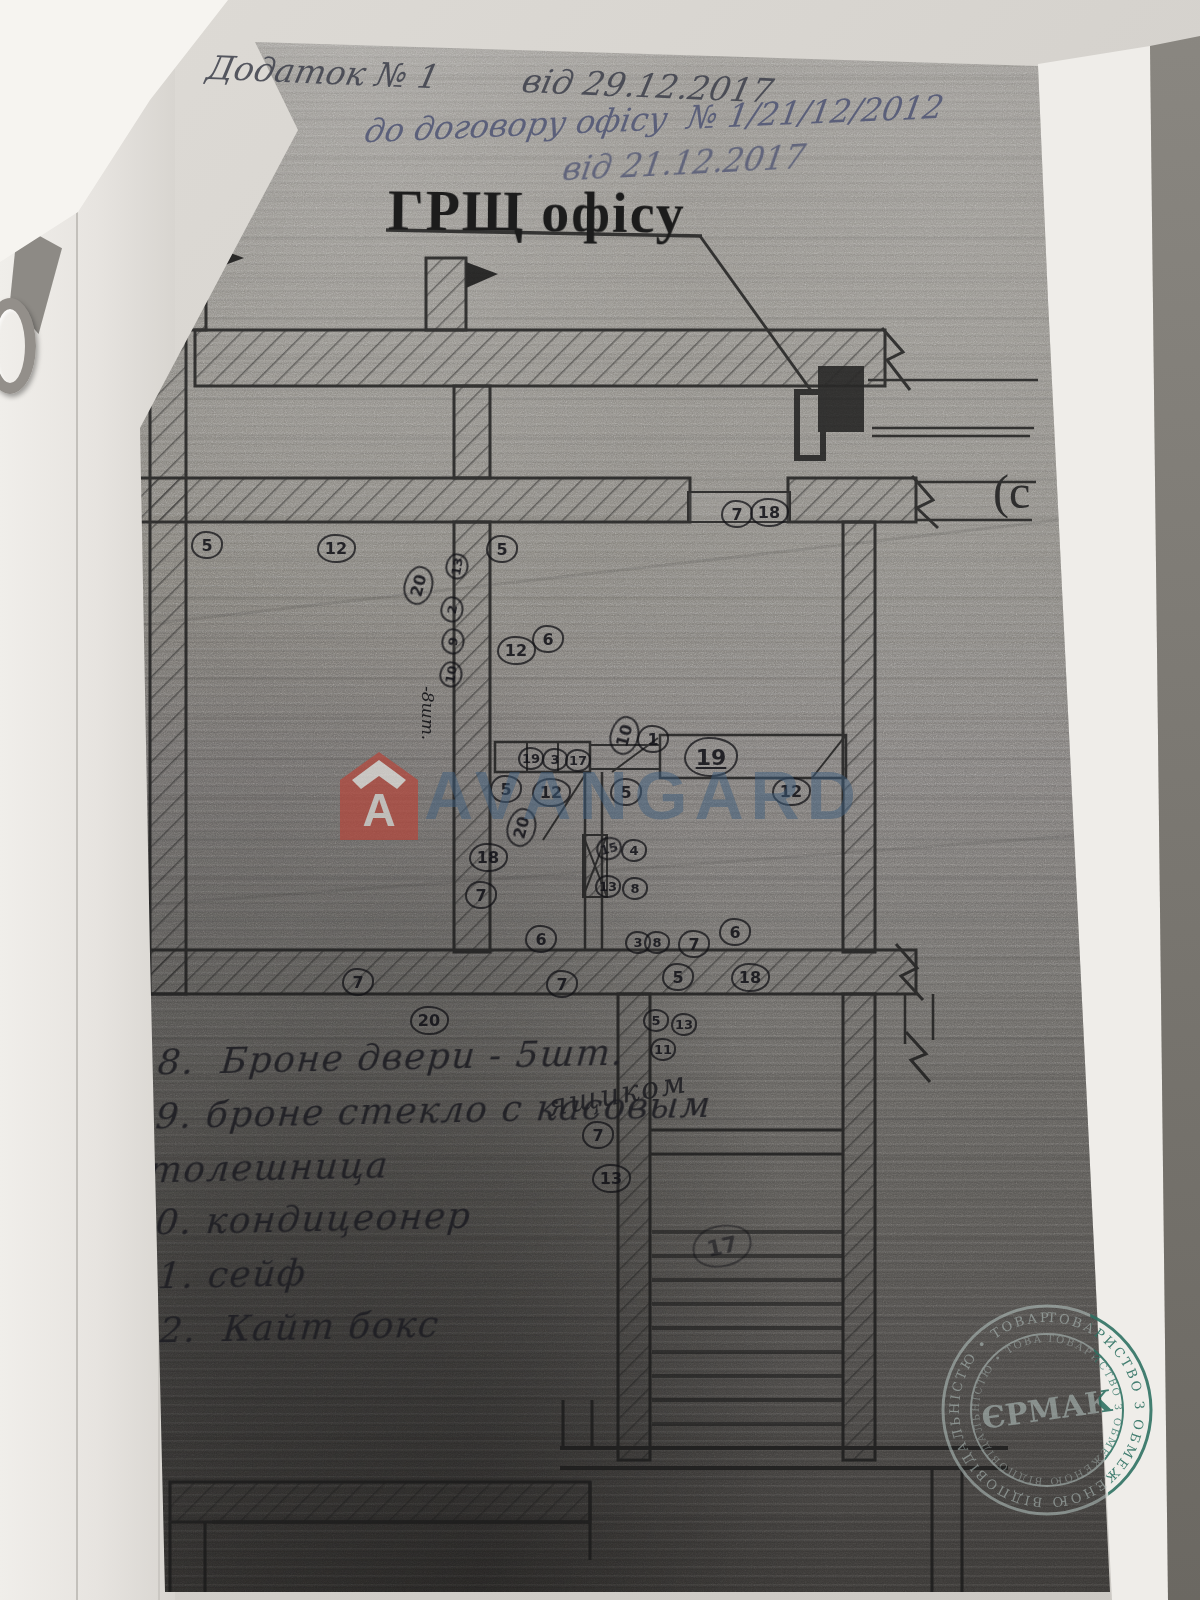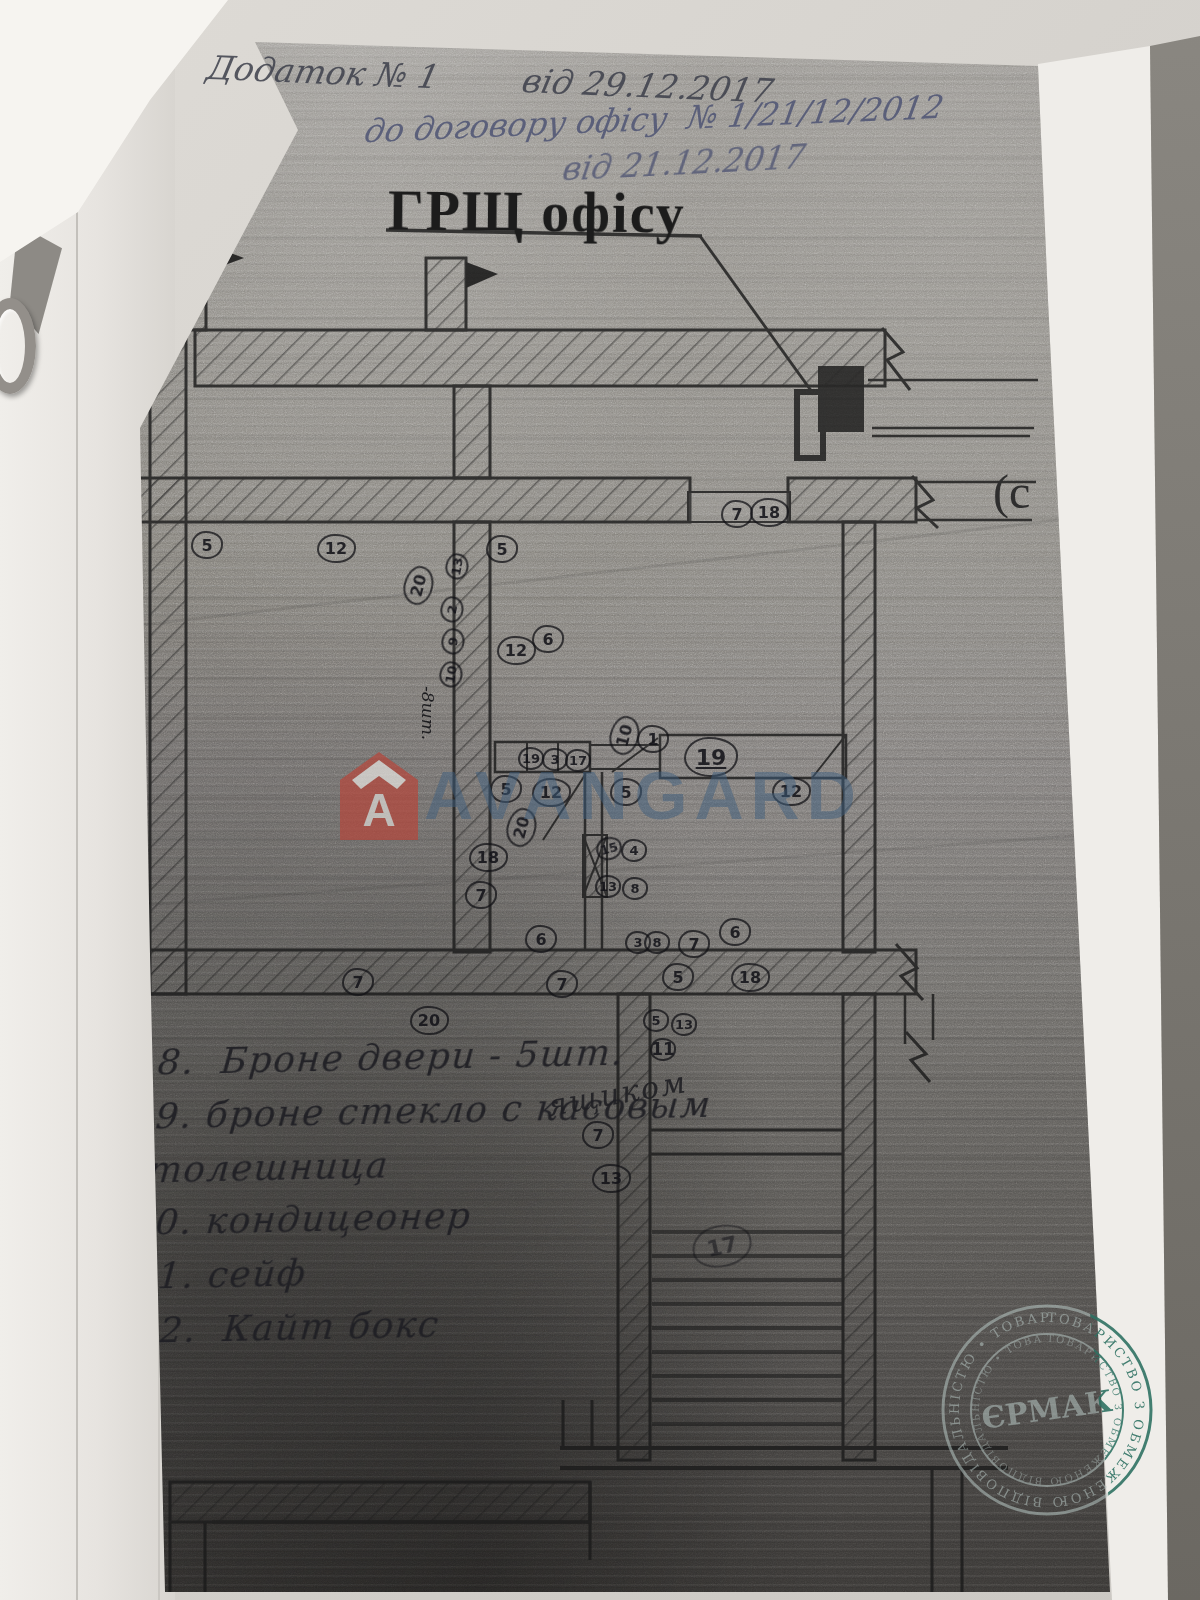--- a/index.html
+++ b/index.html
@@ -200,21 +200,21 @@
         <div class="mk" style="left: 644px; top: 930.5px; width: 26px; height: 23px; font-size: 13px; opacity: 0.88;">8</div>
         <div class="mk" style="left: 678px; top: 930px; width: 32px; height: 28px; font-size: 16px; opacity: 0.88;">7</div>
         <div class="mk" style="left: 719px; top: 918px; width: 32px; height: 28px; font-size: 16px; opacity: 0.88;">6</div>
         <div class="mk" style="left: 342px; top: 968px; width: 32px; height: 28px; font-size: 16px; opacity: 0.88;">7</div>
         <div class="mk" style="left: 546px; top: 970px; width: 32px; height: 28px; font-size: 16px; opacity: 0.88;">7</div>
         <div class="mk" style="left: 662px; top: 963px; width: 32px; height: 28px; font-size: 16px; opacity: 0.88;">5</div>
         <div class="mk" style="left: 730.5px; top: 962.5px; width: 39px; height: 29px; font-size: 16px; opacity: 0.88;">18</div>
         <div class="mk" style="left: 409.5px; top: 1005.5px; width: 39px; height: 29px; font-size: 16px; opacity: 0.88;">20</div>
         <div class="mk" style="left: 643px; top: 1008.5px; width: 26px; height: 23px; font-size: 13px; opacity: 0.88;">5</div>
         <div class="mk" style="left: 671px; top: 1012.5px; width: 26px; height: 23px; font-size: 13px; opacity: 0.88;">13</div>
-        <div class="mk" style="left: 650px; top: 1037.5px; width: 26px; height: 23px; font-size: 17px; opacity: 0.88;">11</div>
+        <div class="mk" style="left: 650px; top: 1037.5px; width: 26px; height: 23px; font-size: 13px; opacity: 0.88;">11</div>
         <div class="mk" style="left: 582px; top: 1121px; width: 32px; height: 28px; font-size: 16px; opacity: 0.88;">7</div>
         <div class="mk" style="left: 591.5px; top: 1163.5px; width: 39px; height: 29px; font-size: 16px; opacity: 0.88;">13</div>
         <div class="mk" style="left: 692px; top: 1225px; width: 60px; height: 42px; font-size: 22px; opacity: 0.55; transform: rotate(-12deg);">17</div>
         <div class="mk" style="left: 684px; top: 737px; width: 54px; height: 40px; font-size: 22px; opacity: 0.88; text-decoration: underline;">19</div>
       </div>
 
     <div class="plan-title" style="text-decoration:none">ГРЩ офісу</div>
     <div class="side-frag">(с</div>
     <div class="note-8">-8шт.</div>
     <div class="note-yash">ящиком</div>

